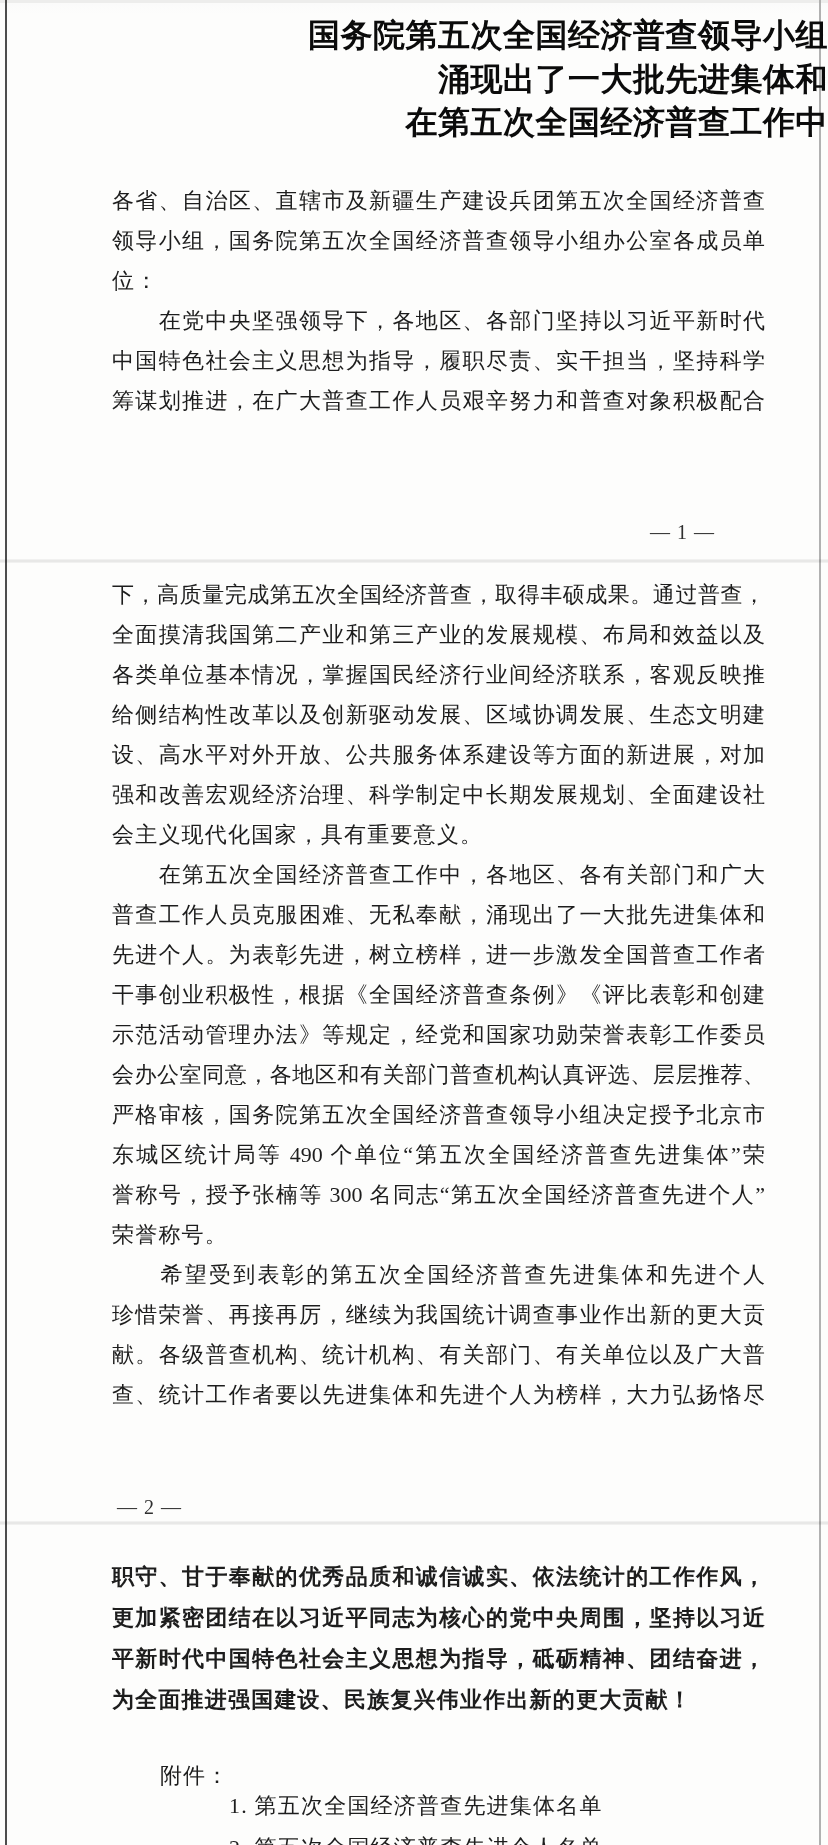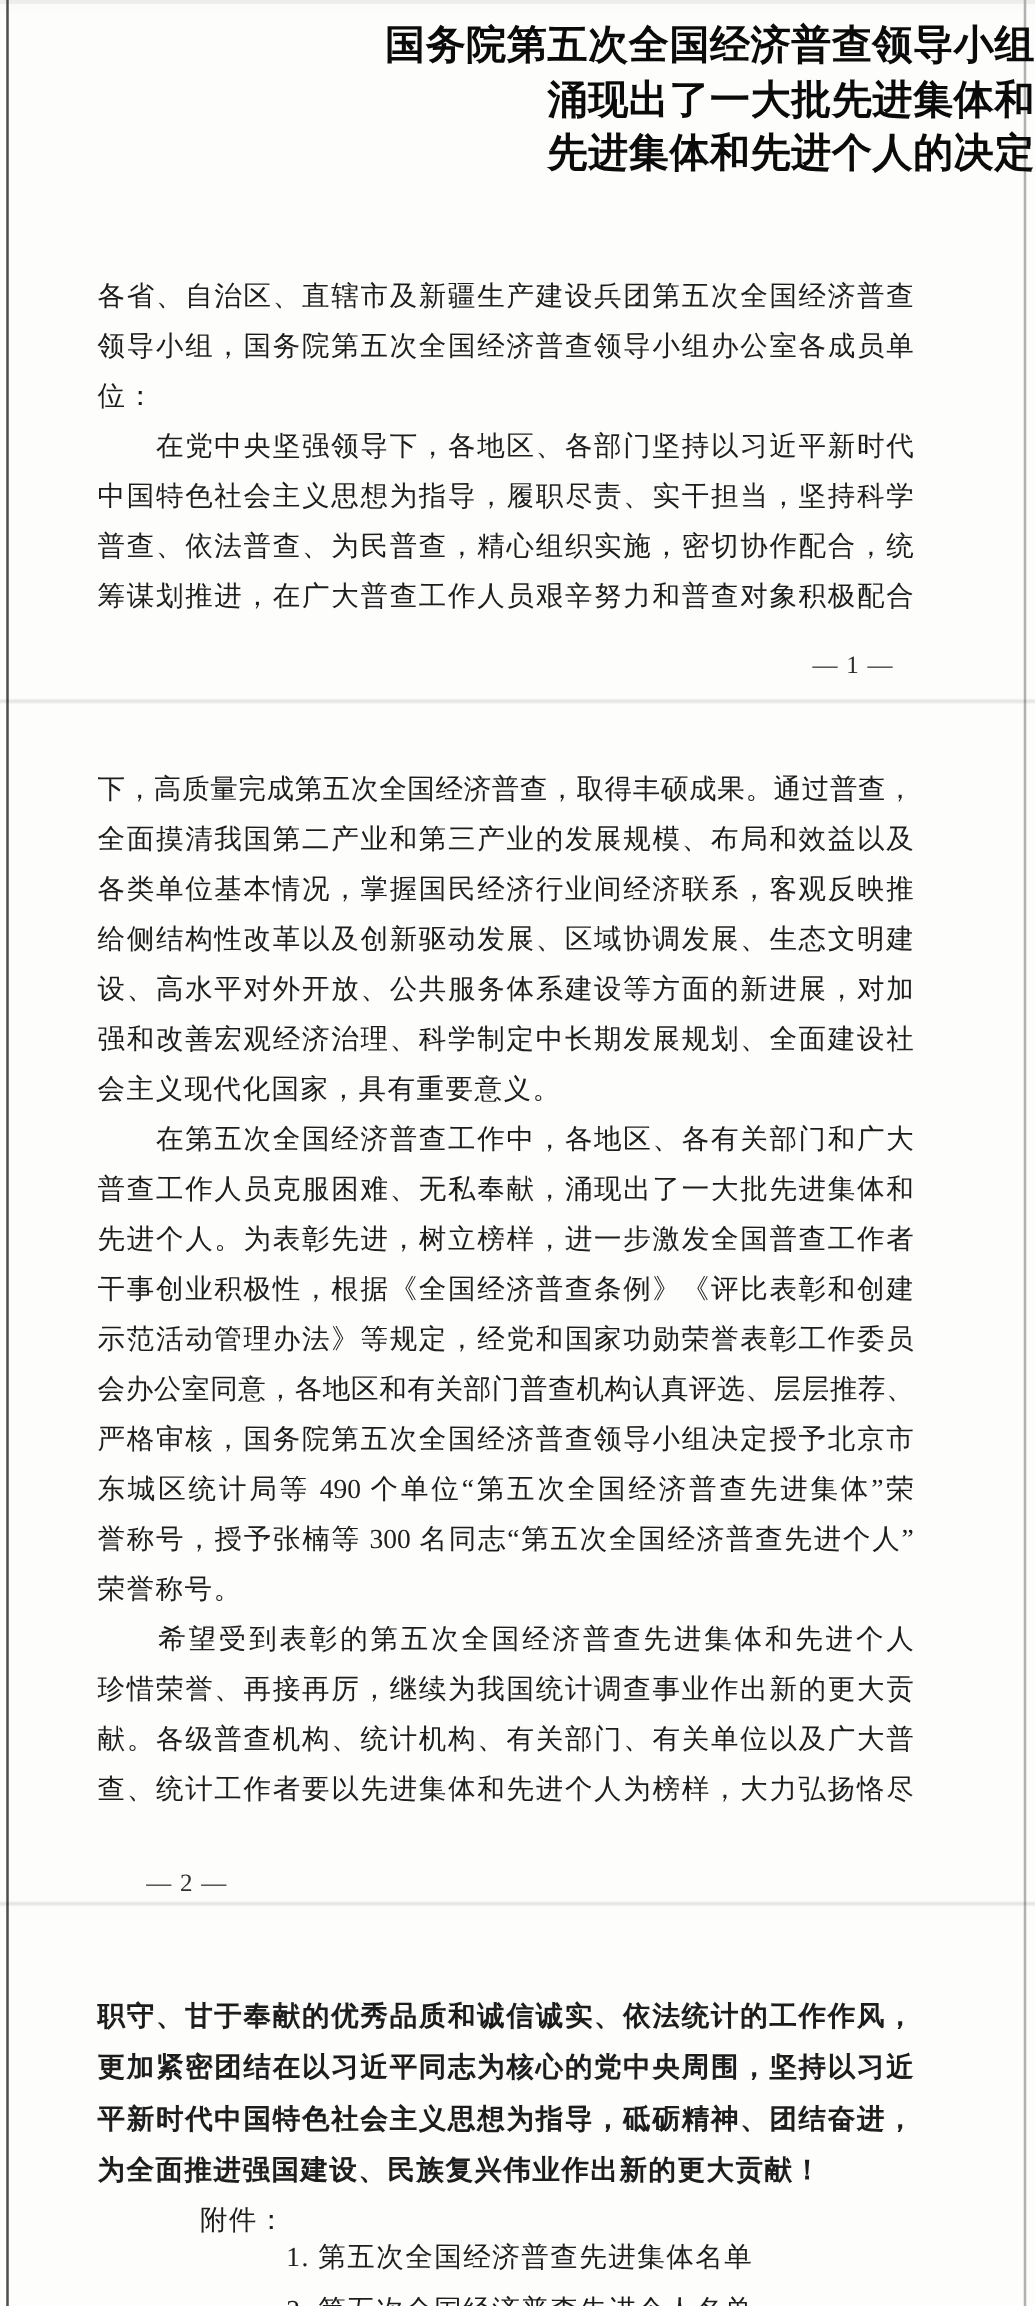--- a/index.html
+++ b/index.html
@@ -55,26 +55,25 @@
     font-size: 32px;
     line-height: 43.5px;
     font-weight: 700;
     letter-spacing: 0.5px;
     color: #0b0b0b;
   }
 
   
   .block {
     position: absolute;
-    left: 78px;
+    left: 112px;
     width: 653px;
     font-size: 22px;
     line-height: 40px;
     color: #1d1d1d;
-    margin-top: 36px;
   }
   .block-p1 { top: 181px; }
   .block-p2 { top: 575px; }
   .block-p3 { top: 1556px; line-height: 41px; font-weight: bold; }
 
   .line {
     text-align: justify;
     text-align-last: justify;
     white-space: normal;
   }
@@ -124,30 +123,29 @@
 
   <div class="edge-top"></div>
   <div class="edge-left"></div>
   <div class="edge-right"></div>
   <div class="seam seam-1"></div>
   <div class="seam seam-2"></div>
 
   <div class="title">
     <div class="title-line">国务院第五次全国经济普查领导小组</div>
     <div class="title-line">涌现出了一大批先进集体和</div>
-    <div class="title-line">先进集体和先进个人的决定</div>
+    <div class="title-line">在第五次全国经济普查工作中</div>
   </div>
 
   <div class="block block-p1">
     <div class="line">各省、自治区、直辖市及新疆生产建设兵团第五次全国经济普查</div>
     <div class="line">领导小组，国务院第五次全国经济普查领导小组办公室各成员单</div>
     <div class="line end">位：</div>
     <div class="line">　　在党中央坚强领导下，各地区、各部门坚持以习近平新时代</div>
     <div class="line">中国特色社会主义思想为指导，履职尽责、实干担当，坚持科学</div>
-    <div class="line">普查、依法普查、为民普查，精心组织实施，密切协作配合，统</div>
     <div class="line">筹谋划推进，在广大普查工作人员艰辛努力和普查对象积极配合</div>
   </div>
 
   <div class="pagenum pagenum-right">— 1 —</div>
 
   <div class="block block-p2">
     <div class="line">下，高质量完成第五次全国经济普查，取得丰硕成果。通过普查，</div>
     <div class="line">全面摸清我国第二产业和第三产业的发展规模、布局和效益以及</div>
     <div class="line">各类单位基本情况，掌握国民经济行业间经济联系，客观反映推</div>
     <div class="line">给侧结构性改革以及创新驱动发展、区域协调发展、生态文明建</div>

